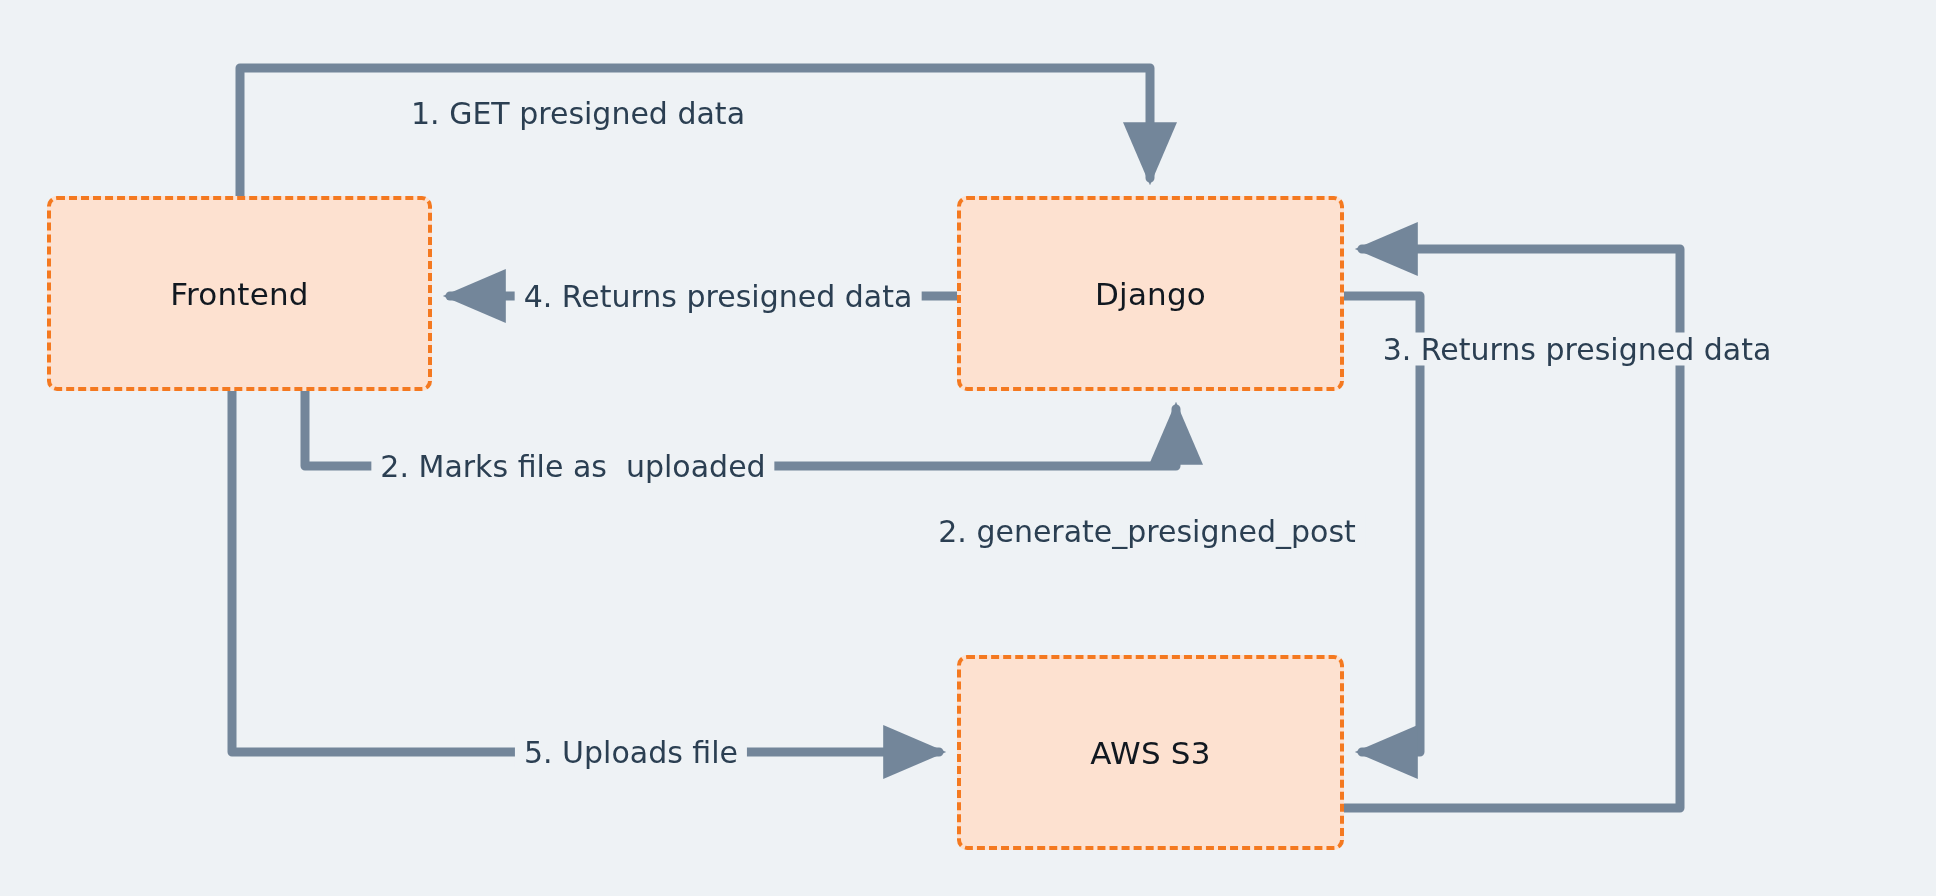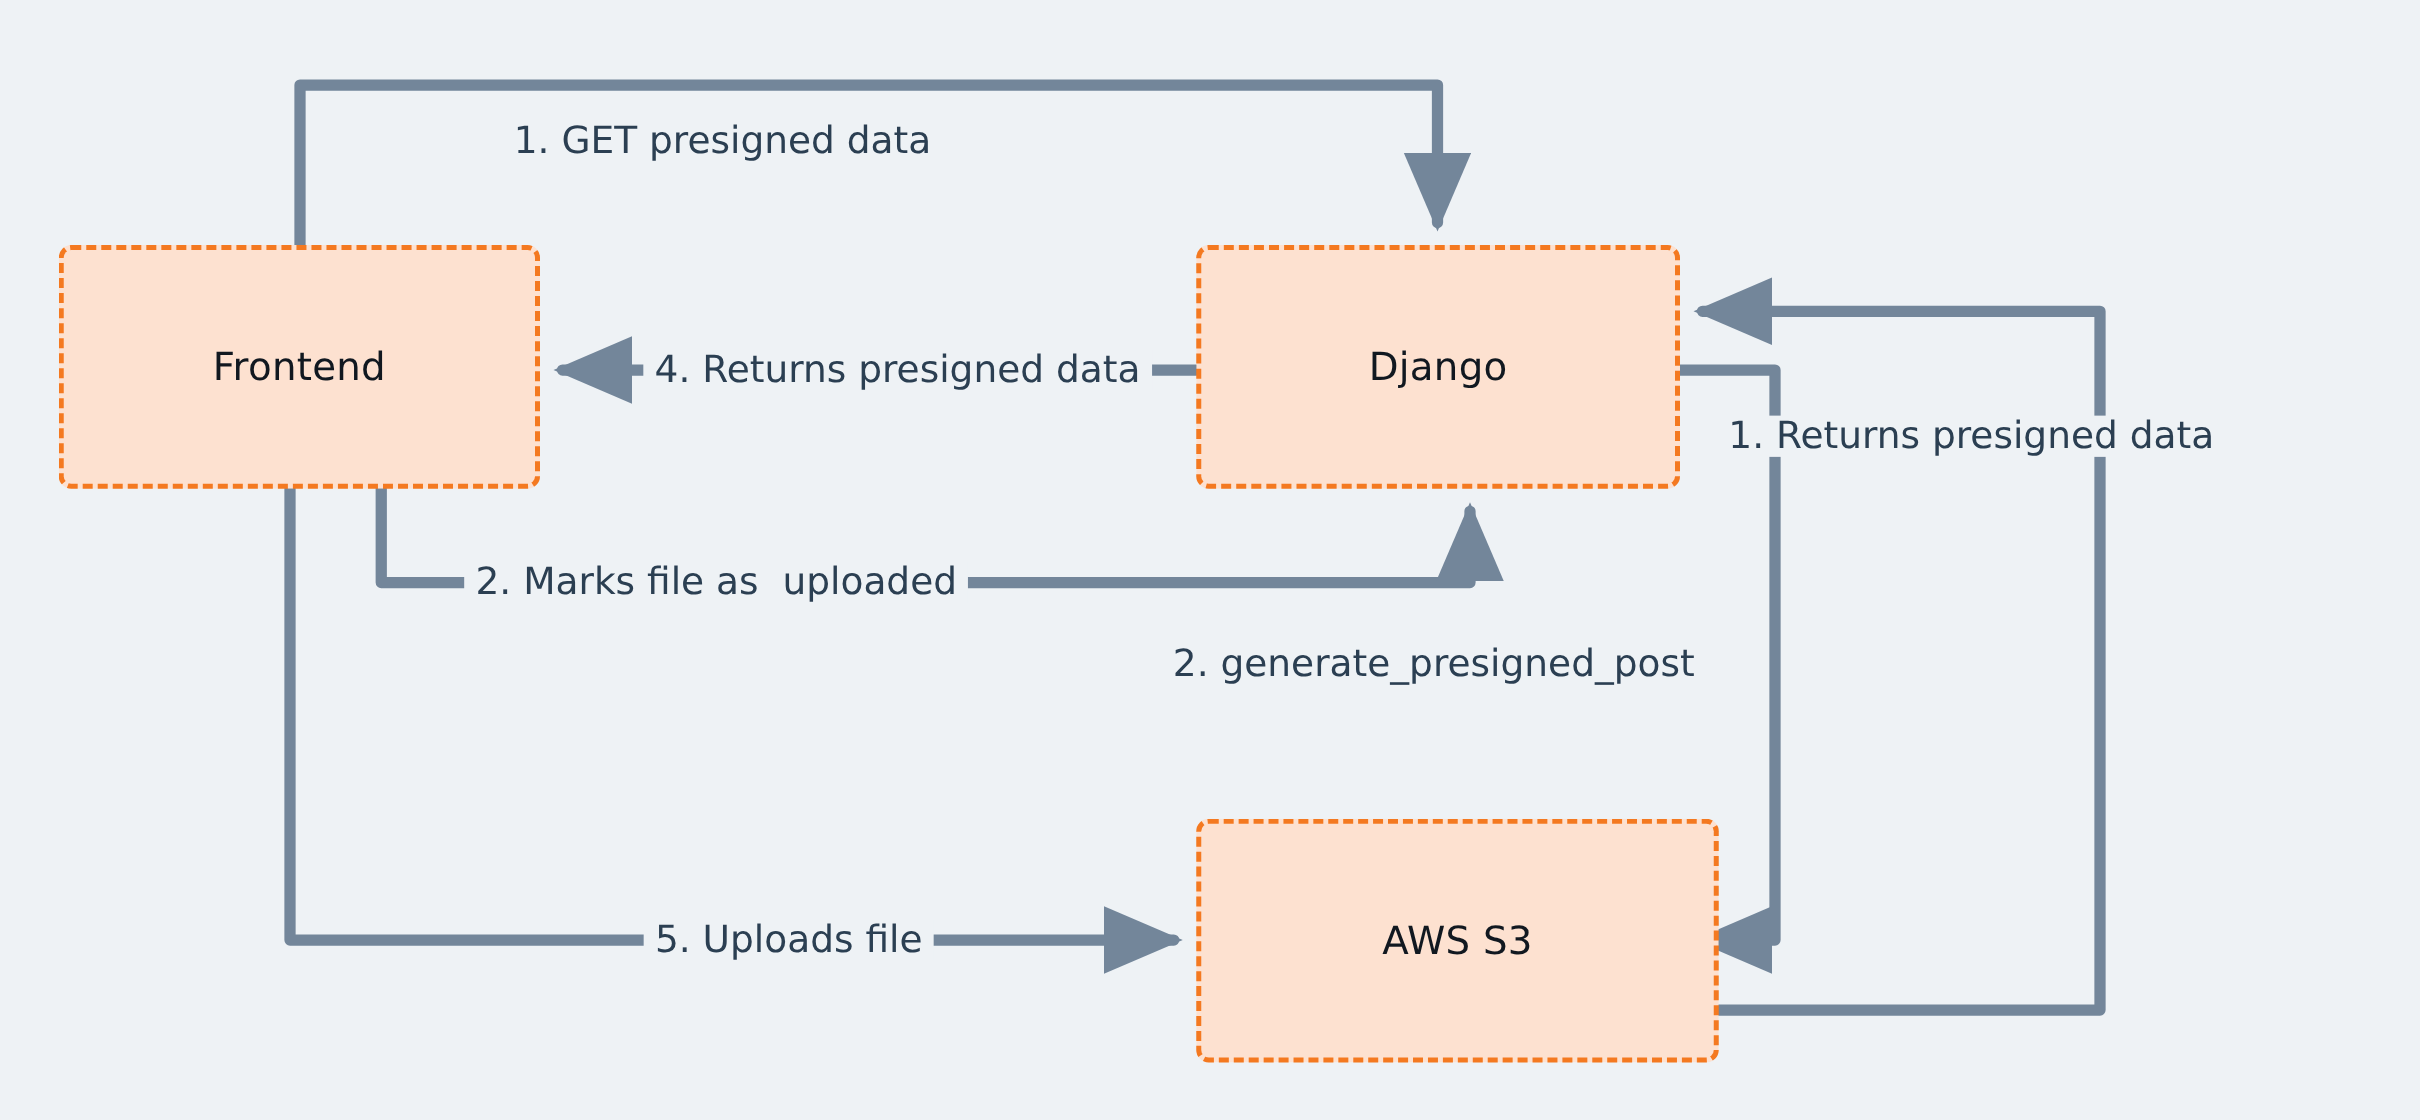--- a/index.html
+++ b/index.html
@@ -66,29 +66,29 @@
   </svg>
 
   <div class="node" style="left:47px;top:196px;width:385px;height:195px;">
     <span class="node-label">Frontend</span>
   </div>
 
   <div class="node" style="left:957px;top:196px;width:387px;height:195px;">
     <span class="node-label">Django</span>
   </div>
 
-  <div class="node" style="left:957px;top:655px;width:418px;height:195px;">
+  <div class="node" style="left:957px;top:655px;width:387px;height:195px;">
     <span class="node-label">AWS S3</span>
   </div>
 
   <div class="edge-label el-center" style="left:578px;top:68px;margin-top:45px;">1. GET presigned data</div>
 
   <div class="edge-label el-center" style="left:1147px;top:514px;margin-top:17px;">2. generate_presigned_post</div>
 
-  <div class="edge-label el-center" style="left:1577px;top:349px;">1. Returns presigned data</div>
+  <div class="edge-label el-center" style="left:1577px;top:349px;">3. Returns presigned data</div>
 
   <div class="edge-label el-center" style="left:694px;top:296px;margin-left:24px;">4. Returns presigned data</div>
 
   <div class="edge-label el-center" style="left:631px;top:752px;">5. Uploads file</div>
 
   <div class="edge-label el-center" style="left:573px;top:466px;">2. Marks file as  uploaded</div>
 
 </div>
 
 </body></html>

